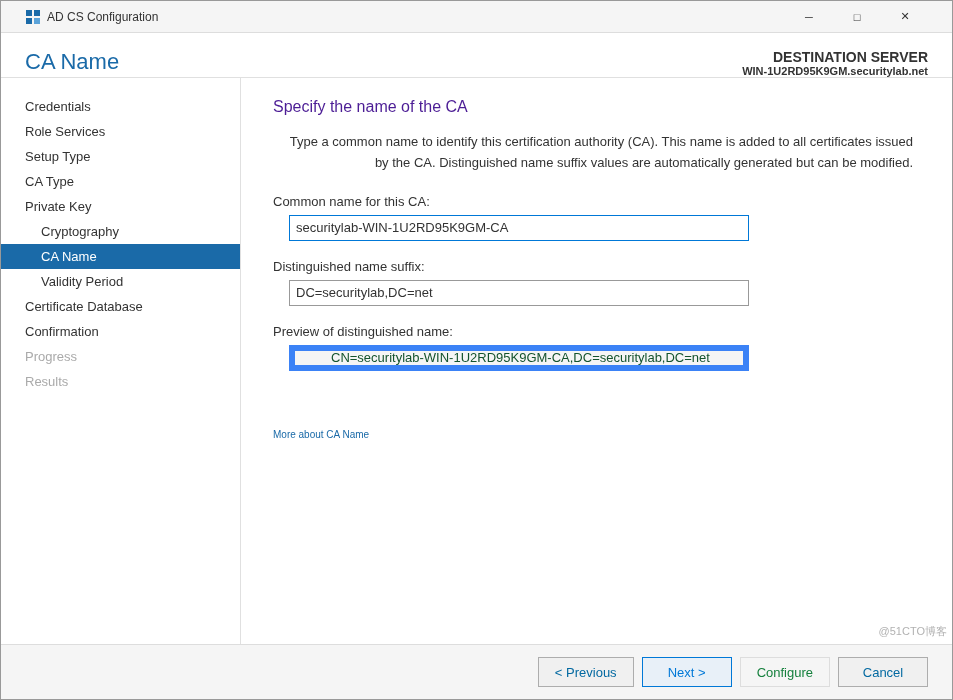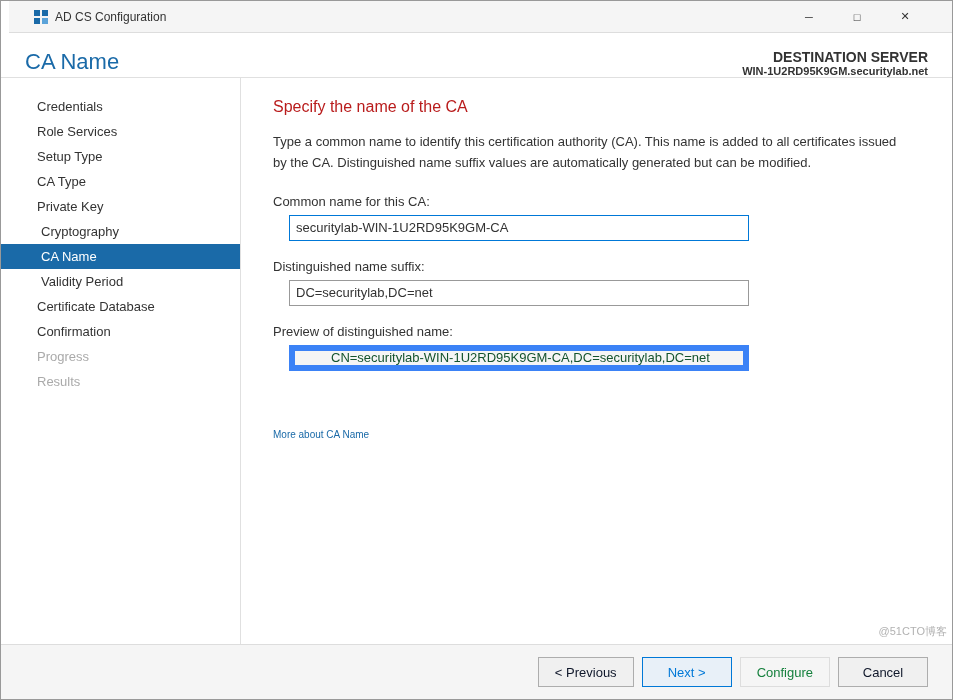--- a/index.html
+++ b/index.html
@@ -24,21 +24,20 @@
     }
     
     .titlebar {
       background: #f5f5f5;
       border-bottom: 1px solid #ddd;
       height: 32px;
       display: flex;
       align-items: center;
       padding: 0 24px;
       flex-shrink: 0;
-      margin-left: 8px;
     }
     .titlebar-icon {
       width: 16px;
       height: 16px;
       margin-right: 6px;
       display: flex;
       align-items: center;
       justify-content: center;
     }
     .titlebar-icon svg { width: 16px; height: 16px; }
@@ -91,21 +90,21 @@
     
     .sidebar {
       width: 240px;
       background: #fff;
       border-right: 1px solid #e0e0e0;
       padding: 16px 0;
       flex-shrink: 0;
       overflow-y: auto;
     }
     .sidebar-item {
-      padding: 5px 36px;
+      padding: 5px 24px;
       font-size: 13px;
       color: #333;
       cursor: pointer;
       white-space: nowrap;
     }
     .sidebar-item.active {
       background: #1a6aa8;
       color: #fff;
     }
     .sidebar-item.sub {
@@ -124,29 +123,30 @@
     
     .content {
       flex: 1;
       padding: 20px 32px;
       overflow-y: auto;
       background: #fff;
     }
     .content-heading {
       font-size: 16px;
       font-weight: 400;
-      color: #b91c1c;
+      color: #4c1d95;
       margin-bottom: 16px;
     }
     .content-description {
       font-size: 13px;
       color: #333;
       line-height: 1.6;
       margin-bottom: 20px;
       max-width: 640px;
+      text-align: right;
     }
     .field-label {
       font-size: 13px;
       color: #333;
       margin-bottom: 6px;
     }
     .text-input {
       width: 460px;
       height: 26px;
       border: 1px solid #0078d7;
@@ -191,21 +191,21 @@
       flex-shrink: 0;
     }
     .btn {
       min-width: 90px;
       height: 30px;
       padding: 0 16px;
       font-size: 13px;
       cursor: pointer;
       border: 1px solid #adadad;
       background: #f0f0f0;
-      color: #0f172a;
+      color: #0369a1;
       display: flex;
       align-items: center;
       justify-content: center;
     }
     .btn.primary {
       background: #e8f0f8;
       border-color: #0078d7;
       color: #0078d7;
     }
     .btn.disabled {

